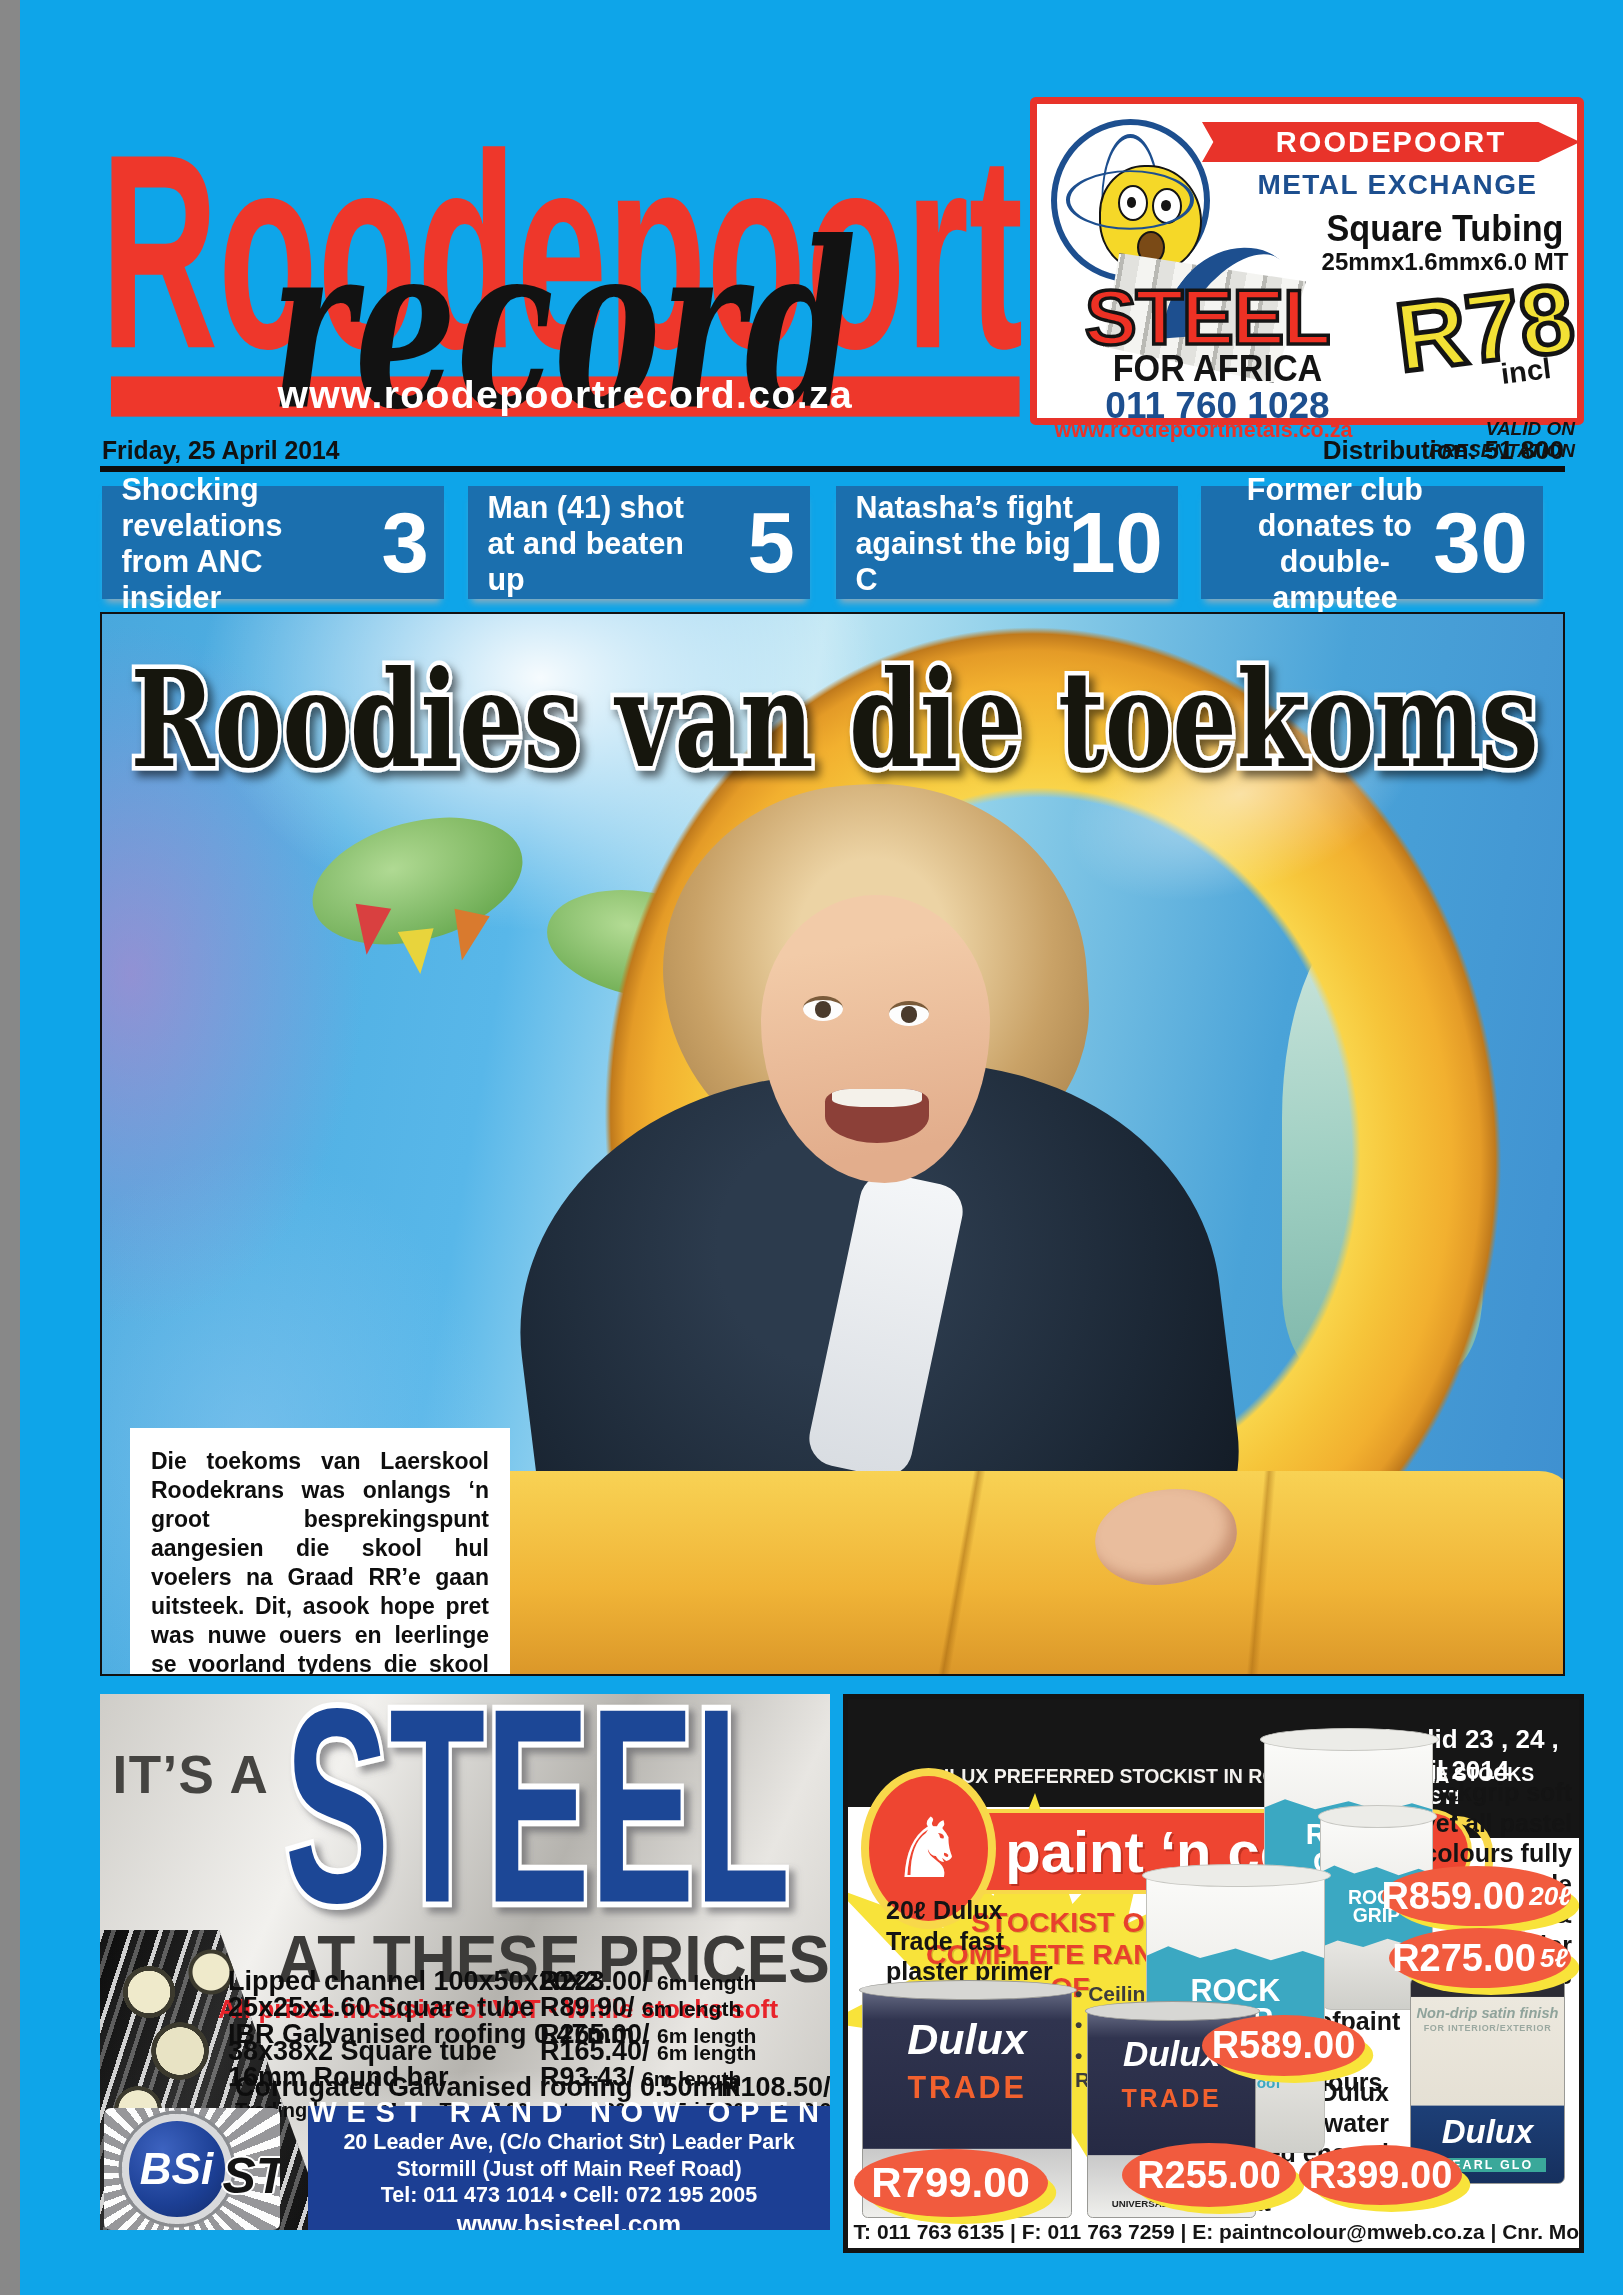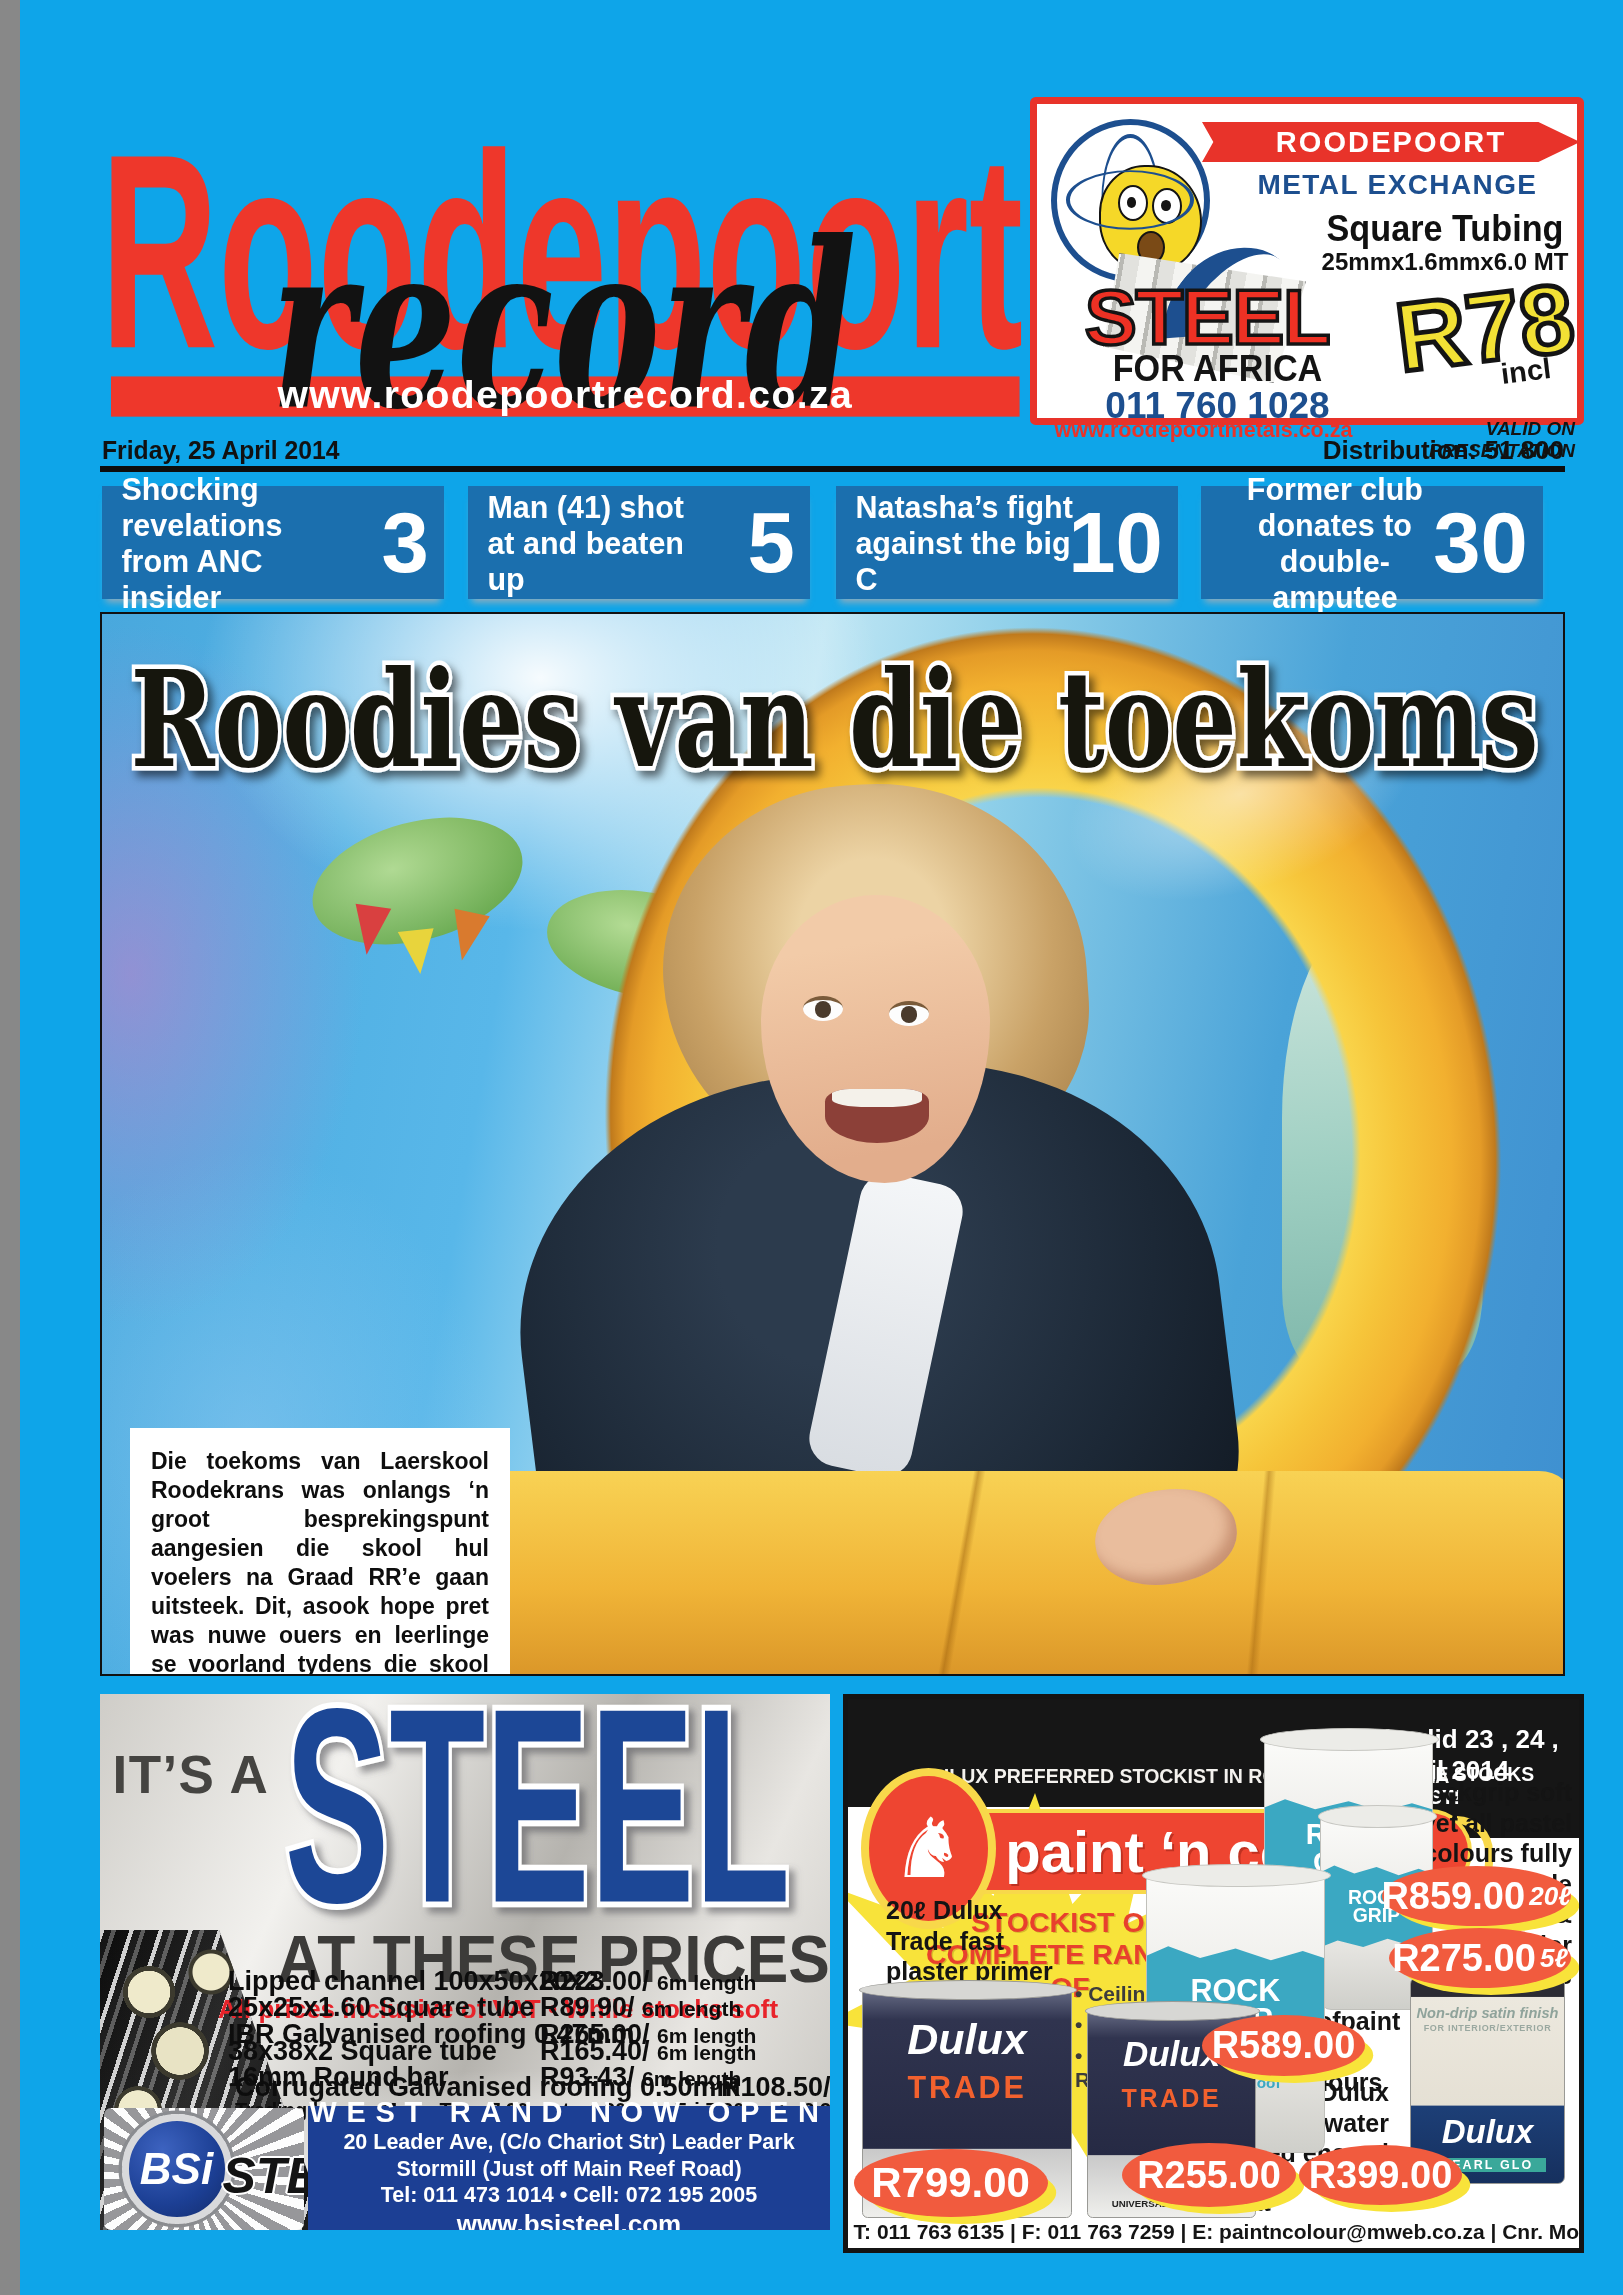--- a/index.html
+++ b/index.html
@@ -140,21 +140,21 @@
   .bsi-row .item{position:absolute;left:0;}
   .bsi-row .price{position:absolute;left:312px;}
   .bsi-row.shift .price{left:486px;}
   .bsi-row .unit{font-size:21px;}
   .bsi-hours2{left:135px;top:405px;width:590px;font-weight:bold;font-size:20px;color:#0d0d0d;white-space:nowrap;}
   .bsi-panel{left:208px;top:412px;width:522px;height:124px;background:#1c3f94;color:#fff;text-align:center;
      display:flex;flex-direction:column;justify-content:center;gap:1.4px;}
   .bsi-banner{font-weight:bold;font-size:29px;letter-spacing:9.7px;}
   .bsi-addr{font-weight:bold;font-size:21.5px;}
   .bsi-web{font-weight:bold;font-size:26px;}
-  .bsi-logo{left:3.5px;top:414px;width:200px;height:122px;border-radius:7px;overflow:hidden;
+  .bsi-logo{left:3.5px;top:414px;width:176px;height:122px;border-radius:7px;overflow:hidden;
      background:repeating-conic-gradient(from -8deg at 42% 55%,#fdfdfd 0deg 5deg,#97979a 5deg 11deg);}
   .bsi-circle{position:absolute;left:18px;top:5.6px;width:96px;height:96px;border-radius:50%;
      border:7px solid #d8d9db;box-shadow:0 0 0 3.5px #8a8c90;
      background:radial-gradient(circle at 35% 30%,#3d63c0,#1c3f94 60%,#142c6b);
      display:flex;align-items:center;justify-content:center;
      color:#fff;font-weight:bold;font-style:italic;font-size:44px;}
   .bsi-logo-word{position:absolute;left:119px;top:39px;font-weight:bold;font-style:italic;font-size:50px;color:#141414;
      text-shadow:-2.1px 0 #fff,2.1px 0 #fff,0 -2.1px #fff,0 2.1px #fff,-1.4px -1.4px #fff,1.4px 1.4px #fff,-1.4px 1.4px #fff,1.4px -1.4px #fff;}
 
   

